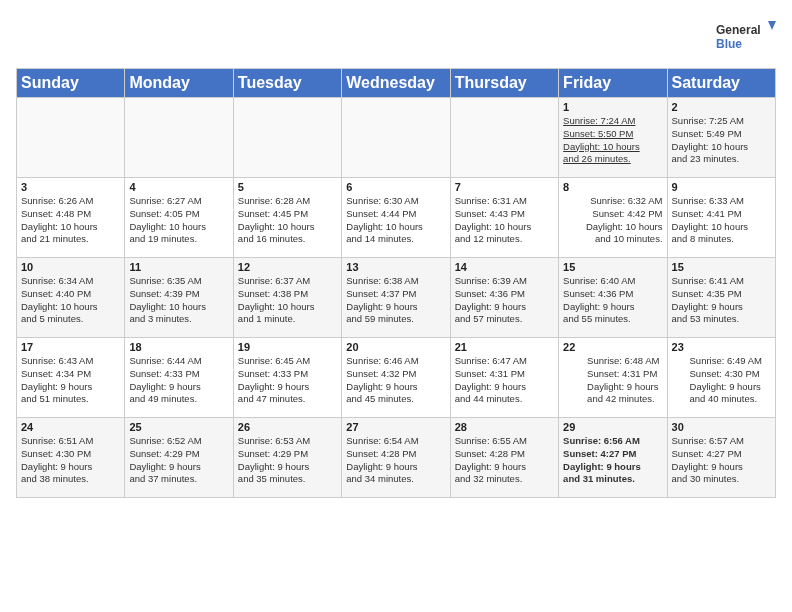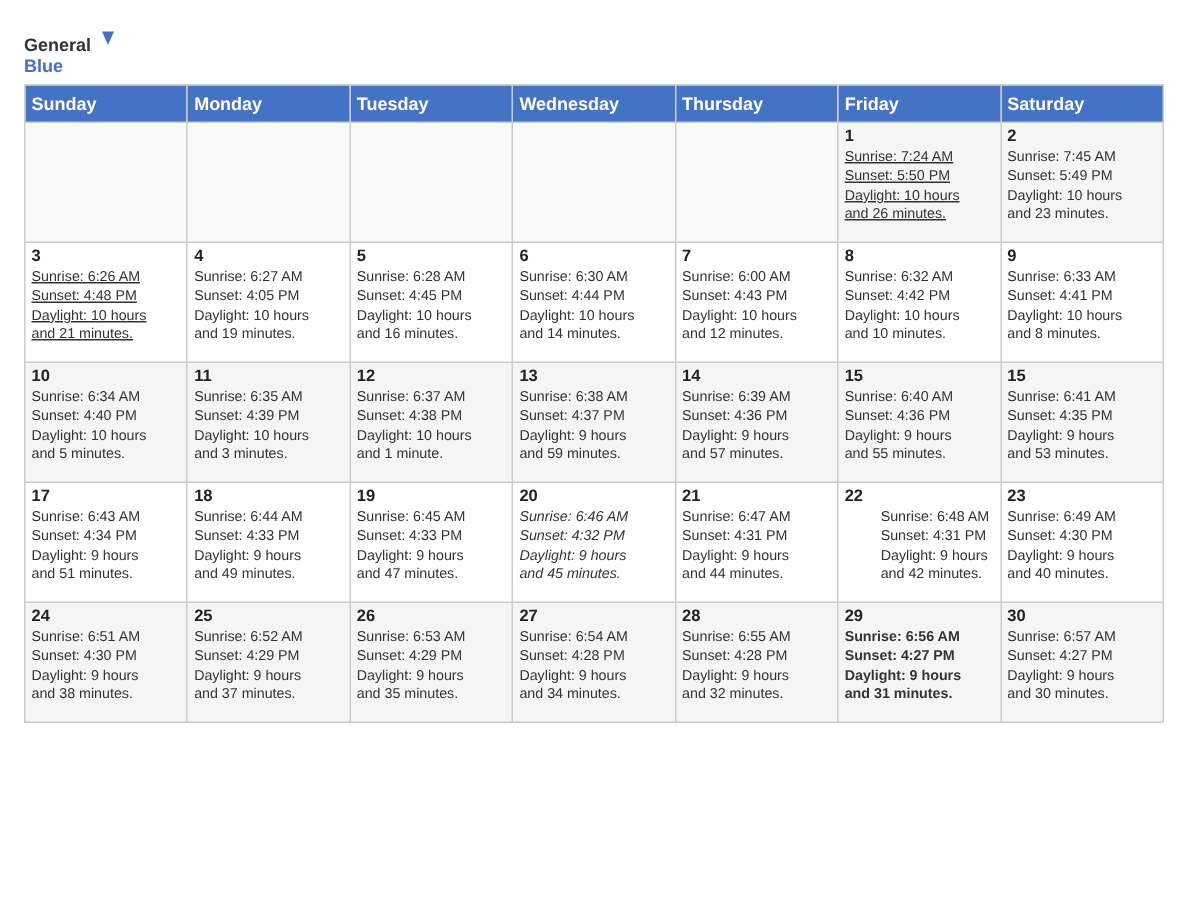--- a/index.html
+++ b/index.html
@@ -6,22 +6,22 @@
     body {
       font-family: Arial, sans-serif;
       background: #fff;
       width: 792px;
       min-height: 612px;
       padding: 16px;
     }
     .header-section {
       display: flex;
       align-items: flex-start;
-      justify-content: flex-start;
-      margin-bottom: 0;
+      justify-content: flex-end;
+      margin-bottom: 12px;
     }
     .logo {
       display: flex;
       align-items: center;
       gap: 4px;
     }
     .title-section {
       text-align: right;
     }
     .calendar-title {
@@ -34,21 +34,21 @@
       color: #555;
     }
     table {
       width: 100%;
       border-collapse: collapse;
       table-layout: fixed;
     }
     thead tr th {
       background-color: #4472c4;
       color: #fff;
-      font-size: 12px;
+      font-size: 16px;
       font-weight: bold;
       padding: 5px 4px;
       text-align: left;
       border: 1px solid #ccc;
     }
     tbody tr td {
       vertical-align: top;
       border: 1px solid #ccc;
       padding: 3px 4px;
       font-size: 10px;
@@ -115,30 +115,30 @@
         <td class="empty-cell"></td>
         <td>
           <span class="day-num">1</span>
           <div class="day-info" style="white-space: pre-line; text-decoration: underline;">Sunrise: 7:24 AM
 Sunset: 5:50 PM
 Daylight: 10 hours
 and 26 minutes.</div>
         </td>
         <td>
           <span class="day-num">2</span>
-          <div class="day-info" style="white-space: pre-line;">Sunrise: 7:45 AM
+          <div class="day-info" style="white-space: pre-line;">Sunrise: 7:25 AM
 Sunset: 5:49 PM
 Daylight: 10 hours
 and 23 minutes.</div>
         </td>
       </tr>
       <tr>
         <td>
           <span class="day-num">3</span>
-          <div class="day-info" style="white-space: pre-line; text-decoration: underline;">Sunrise: 6:26 AM
+          <div class="day-info" style="white-space: pre-line;">Sunrise: 6:26 AM
 Sunset: 4:48 PM
 Daylight: 10 hours
 and 21 minutes.</div>
         </td>
         <td>
           <span class="day-num">4</span>
           <div class="day-info" style="white-space: pre-line;">Sunrise: 6:27 AM
 Sunset: 4:05 PM
 Daylight: 10 hours
 and 19 minutes.</div>
@@ -152,28 +152,28 @@
         </td>
         <td>
           <span class="day-num">6</span>
           <div class="day-info" style="white-space: pre-line;">Sunrise: 6:30 AM
 Sunset: 4:44 PM
 Daylight: 10 hours
 and 14 minutes.</div>
         </td>
         <td>
           <span class="day-num">7</span>
-          <div class="day-info" style="white-space: pre-line;">Sunrise: 6:00 AM
+          <div class="day-info" style="white-space: pre-line;">Sunrise: 6:31 AM
 Sunset: 4:43 PM
 Daylight: 10 hours
 and 12 minutes.</div>
         </td>
         <td>
           <span class="day-num">8</span>
-          <div class="day-info" style="white-space: pre-line;">Sunrise: 6:32 AM
+          <div class="day-info" style="white-space: pre-line; text-align: right;">Sunrise: 6:32 AM
 Sunset: 4:42 PM
 Daylight: 10 hours
 and 10 minutes.</div>
         </td>
         <td>
           <span class="day-num">9</span>
           <div class="day-info" style="white-space: pre-line;">Sunrise: 6:33 AM
 Sunset: 4:41 PM
 Daylight: 10 hours
 and 8 minutes.</div>
@@ -247,42 +247,42 @@
         </td>
         <td>
           <span class="day-num">19</span>
           <div class="day-info" style="white-space: pre-line;">Sunrise: 6:45 AM
 Sunset: 4:33 PM
 Daylight: 9 hours
 and 47 minutes.</div>
         </td>
         <td>
           <span class="day-num">20</span>
-          <div class="day-info" style="white-space: pre-line; font-style: italic;">Sunrise: 6:46 AM
+          <div class="day-info" style="white-space: pre-line;">Sunrise: 6:46 AM
 Sunset: 4:32 PM
 Daylight: 9 hours
 and 45 minutes.</div>
         </td>
         <td>
           <span class="day-num">21</span>
           <div class="day-info" style="white-space: pre-line;">Sunrise: 6:47 AM
 Sunset: 4:31 PM
 Daylight: 9 hours
 and 44 minutes.</div>
         </td>
         <td>
           <span class="day-num">22</span>
           <div class="day-info" style="white-space: pre-line; margin-left: 24px;">Sunrise: 6:48 AM
 Sunset: 4:31 PM
 Daylight: 9 hours
 and 42 minutes.</div>
         </td>
         <td>
           <span class="day-num">23</span>
-          <div class="day-info" style="white-space: pre-line;">Sunrise: 6:49 AM
+          <div class="day-info" style="white-space: pre-line; margin-left: 18px;">Sunrise: 6:49 AM
 Sunset: 4:30 PM
 Daylight: 9 hours
 and 40 minutes.</div>
         </td>
       </tr>
       <tr>
         <td>
           <span class="day-num">24</span>
           <div class="day-info" style="white-space: pre-line;">Sunrise: 6:51 AM
 Sunset: 4:30 PM

